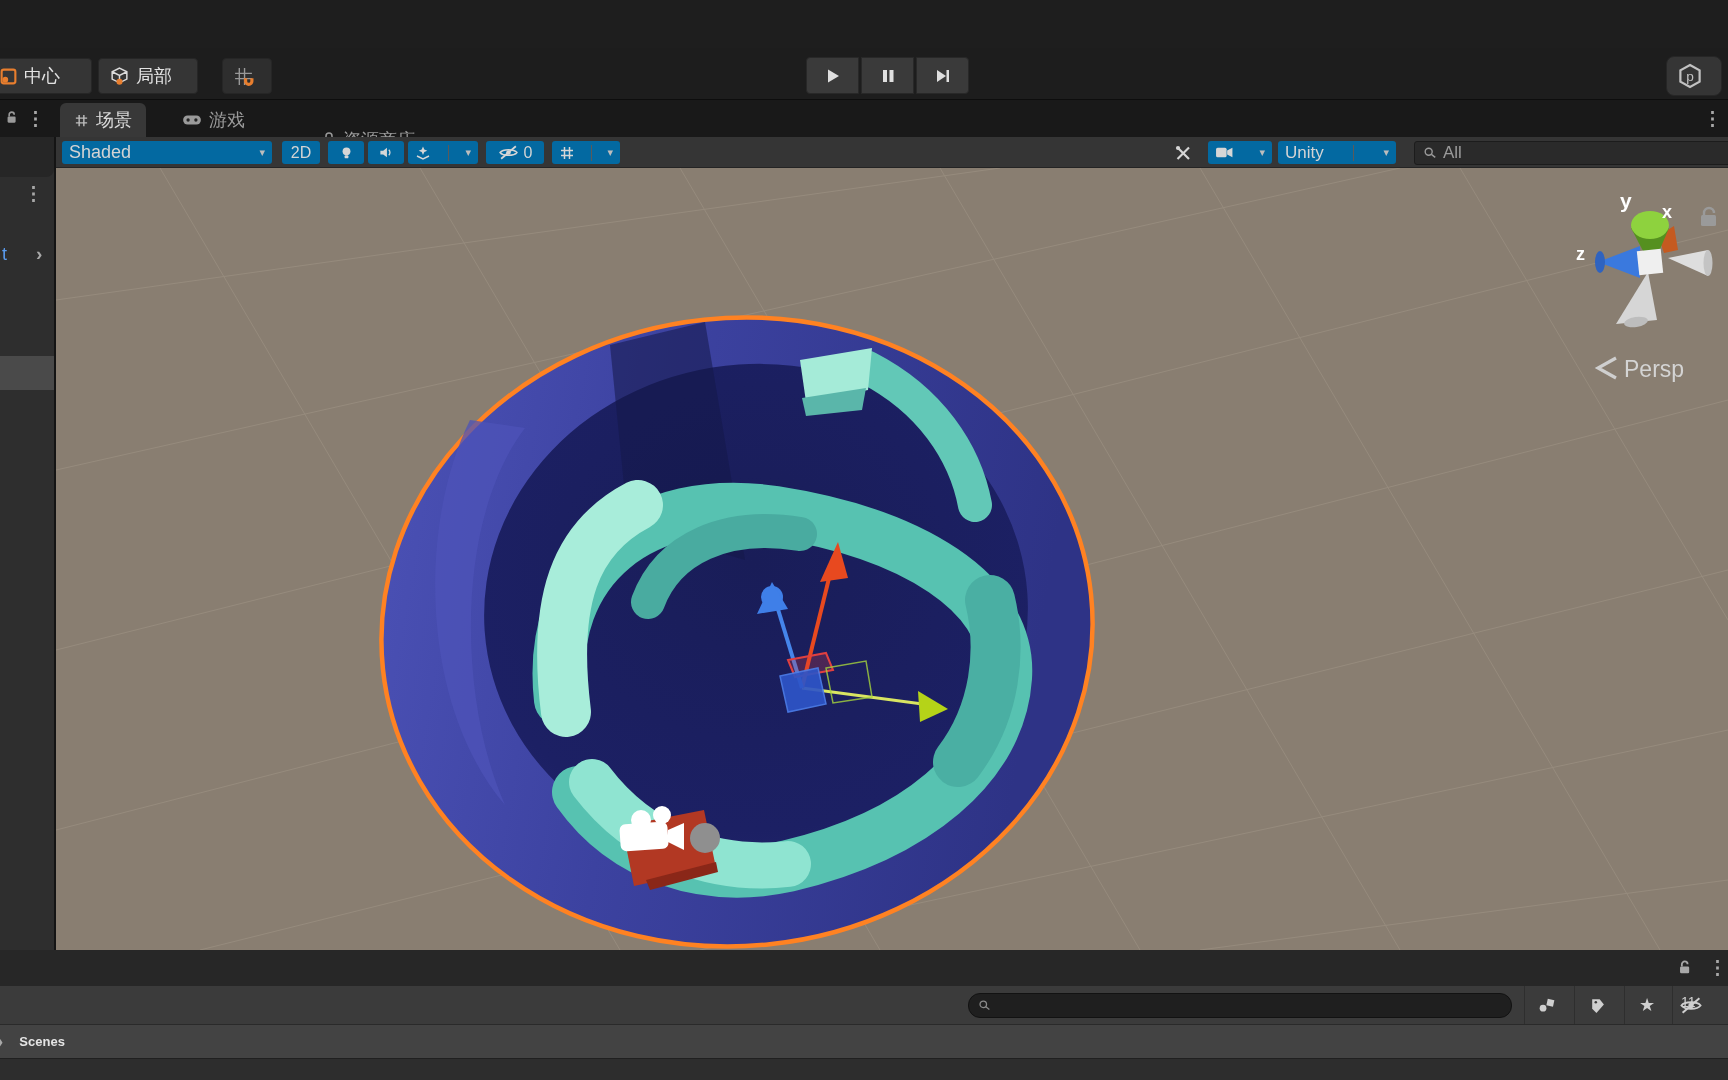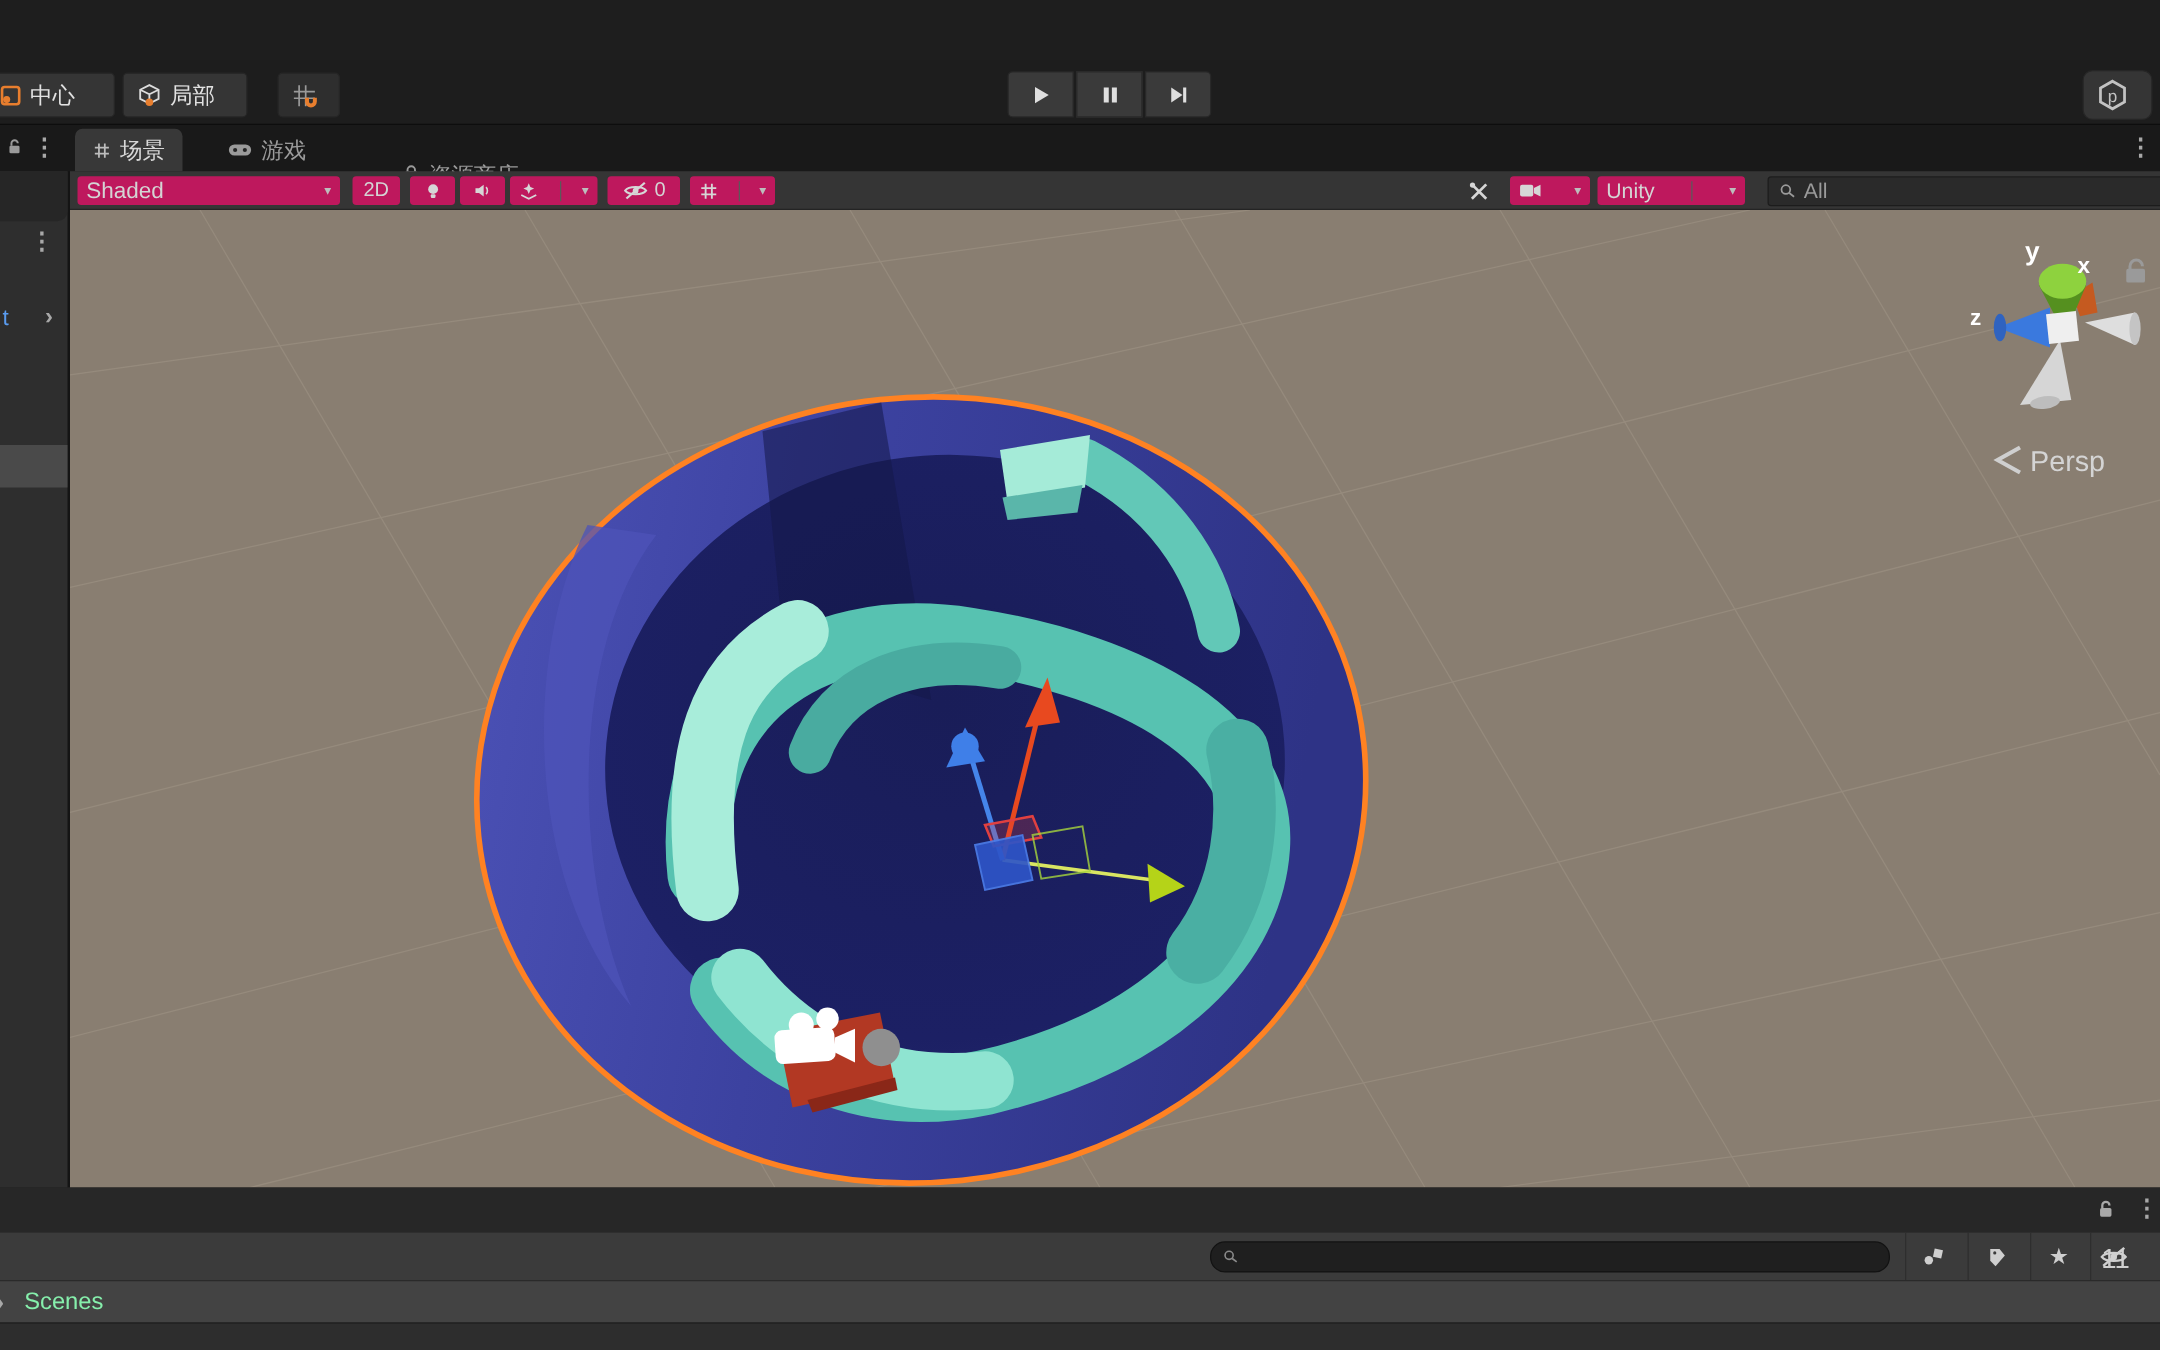--- a/index.html
+++ b/index.html
@@ -16,21 +16,21 @@
 
   .main-toolbar { left:0; top:48px; width:1728px; height:52px; background:#1d1d1d; border-bottom:1px solid #0d0d0d; }
   .tb-btn { position:absolute; top:10px; height:36px; background:#353535; border:1px solid #262626; border-radius:4px; display:flex; align-items:center; gap:6px; padding:0 10px; color:#e2e2e2; font-size:18px; }
   .play-btn { position:absolute; top:9px; width:53px; height:37px; background:#3a3a3a; border:1px solid #282828; display:flex; align-items:center; justify-content:center; }
 
   
   .tab-strip { left:56px; top:100px; width:1672px; height:37px; background:#191919; }
   .tab { position:absolute; top:3px; height:34px; display:flex; align-items:center; gap:7px; padding:0 14px; font-size:18px; color:#9b9b9b; border-radius:6px 6px 0 0; }
   .tab.active { background:#383838; color:#d8d8d8; }
   .scene-toolbar { left:56px; top:137px; width:1672px; height:31px; background:#353535; border-bottom:1px solid #242424; }
-  .st-btn { position:absolute; top:4px; height:23px; background:#be185d; border-radius:3px; display:flex; align-items:center; justify-content:center; gap:5px; color:#d4d4d4; font-size:16px; padding:0 7px; }
+  .st-btn { position:absolute; top:4px; height:23px; background:#0369a1; border-radius:3px; display:flex; align-items:center; justify-content:center; gap:5px; color:#d4d4d4; font-size:16px; padding:0 7px; }
   .dd { font-size:11px; color:#bdbdbd; }
   .scene-search { position:absolute; left:1358px; top:4px; width:366px; height:24px; background:#2a2a2a; border:1px solid #1c1c1c; border-radius:3px; display:flex; align-items:center; gap:6px; padding:0 8px; }
   .scene-search input { background:transparent; border:none; outline:none; color:#9a9a9a; font-size:17px; width:300px; font-family:"Liberation Sans",sans-serif; }
 
   
   .hier-strip { left:0; top:100px; width:56px; height:850px; background:#2e2e2e; border-right:2px solid #141414; }
   .hier-head { position:absolute; left:0; top:0; width:56px; height:37px; background:#191919; }
   .hier-block { position:absolute; left:0; top:37px; width:54px; height:40px; background:#262626; border-radius:0 0 8px 0; }
   .kebab { color:#a8a8a8; font-size:19px; line-height:1; font-weight:bold; }
   .hier-item { position:absolute; left:0; top:144px; width:56px; height:26px; color:#5a9cf0; font-size:18px; }
@@ -40,21 +40,21 @@
   .viewport { left:56px; top:168px; width:1672px; height:782px; background:#897e71; overflow:hidden; }
 
   
   .rowA { left:0; top:950px; width:1728px; height:36px; background:#272727; }
   .rowB { left:0; top:986px; width:1728px; height:38px; background:#3b3b3b; }
   .proj-search { position:absolute; left:968px; top:7px; width:544px; height:25px; background:#1f1f1f; border:1px solid #121212; border-radius:12px; display:flex; align-items:center; padding:0 9px; gap:6px; }
   .proj-search input { background:transparent; border:none; outline:none; color:#bbb; font-size:15px; width:480px; font-family:"Liberation Sans",sans-serif; }
   .rb-sep { position:absolute; top:0; width:1px; height:38px; background:#2e2e2e; }
   .rb-icon { position:absolute; top:7px; width:26px; height:24px; display:flex; align-items:center; justify-content:center; }
   .scenes-row { left:0; top:1024px; width:1728px; height:34px; background:#434343; border-top:1px solid #2a2a2a; display:flex; align-items:center; }
-  .scenes-label { font-weight:normal; color:#86efac; font-size:19px; }
+  .scenes-label { font-weight:bold; color:#e5e5e5; font-size:13px; }
   .chev { color:#a8a8a8; font-size:22px; font-weight:bold; line-height:1; }
   .bottom-row { left:0; top:1058px; width:1728px; height:22px; background:#2d2d2d; border-top:1px solid #202020; }
   .icon { display:inline-flex; align-items:center; justify-content:center; }
 </style>
 </head>
 <body>
 
 <div class="stage">
 
 
@@ -406,21 +406,21 @@
     <span class="rb-sep" style="left:1624px;"></span>
     <span class="rb-icon" style="left:1634px; color:#cfcfcf; font-size:18px;">★</span>
     <span class="rb-sep" style="left:1672px;"></span>
     <span class="rb-icon" style="left:1678px;">
       <svg width="24" height="17" viewBox="0 0 20 14">
           <path d="M2 7c2.6-3.6 13.4-3.6 16 0-2.6 3.6-13.4 3.6-16 0z" fill="none" stroke="#cfcfcf" stroke-width="1.5"></path>
           <circle cx="10" cy="7" r="2.2" fill="#cfcfcf"></circle>
           <line x1="3" y1="13" x2="17" y2="1" stroke="#cfcfcf" stroke-width="1.7"></line>
         </svg>
     </span>
-    <span class="abs" style="left:1681px; top:8px; color:#cfcfcf; font-size:22px;">11</span>
+    <span class="abs" style="left:1681px; top:8px; color:#cfcfcf; font-size:14px;">11</span>
   </div>
 
   <div class="abs scenes-row">
     <span class="chev" style="margin-left:-4px;">›</span>
     <span class="scenes-label" style="margin-left:16px;">Scenes</span>
   </div>
 
   <div class="abs bottom-row"></div>
 
 </div>

